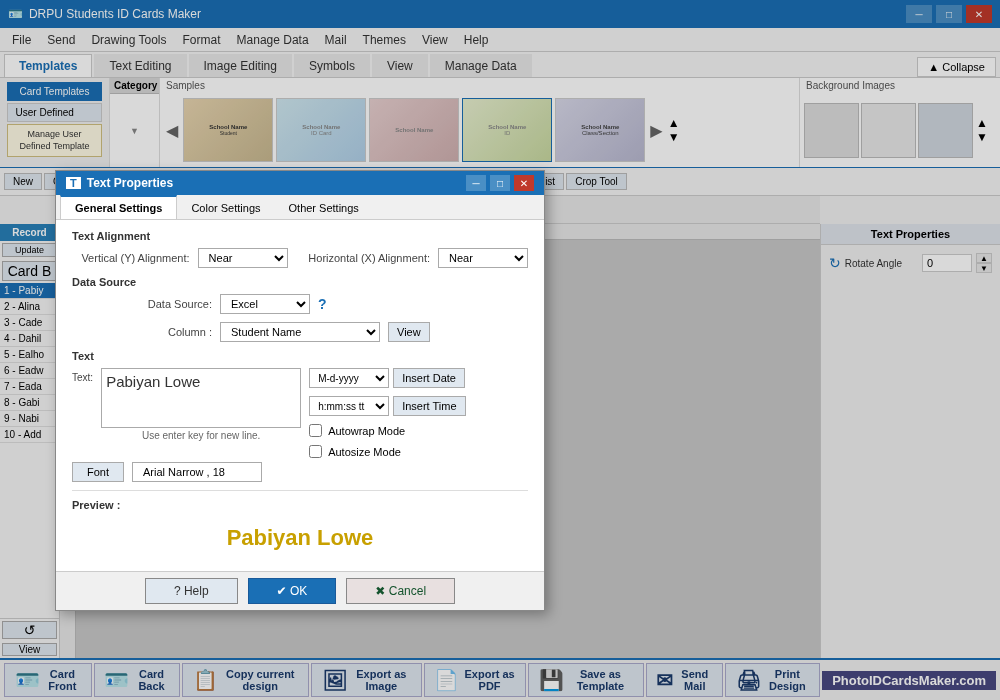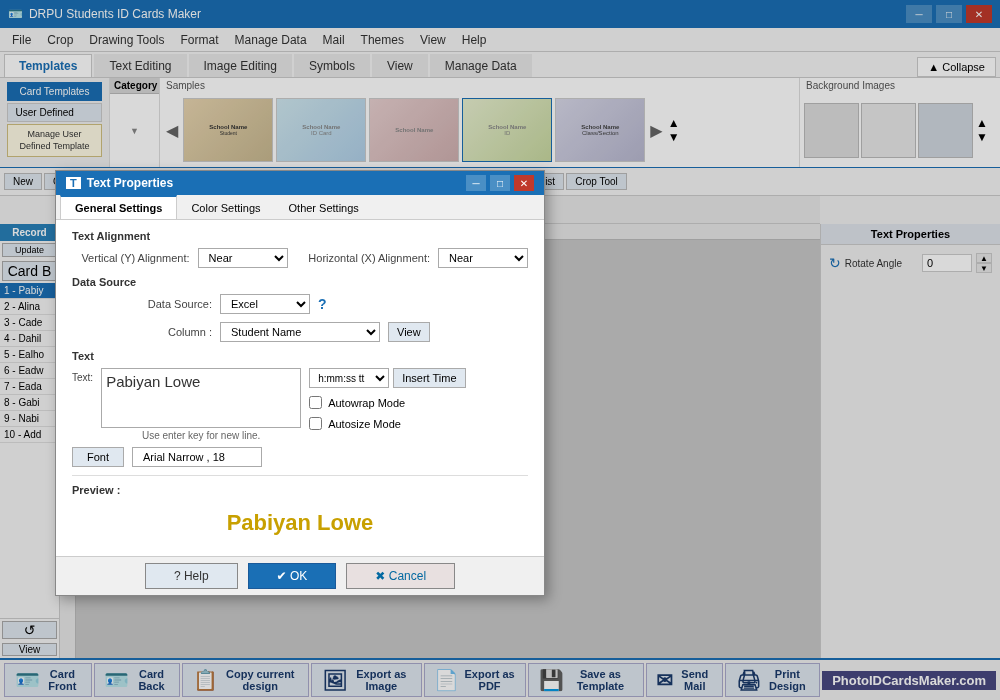--- a/index.html
+++ b/index.html
@@ -84,21 +84,21 @@
     .font-display { padding: 3px 10px; border: 1px solid #aaa; background: white; font-size: 11px; min-width: 130px; }
 
     .preview-section { border-top: 1px solid #ddd; padding-top: 8px; margin-top: 4px; }
     .preview-label { font-size: 11px; color: #333; font-weight: bold; margin-bottom: 4px; }
     .preview-text { text-align: center; font-family: 'Arial Narrow', Arial, sans-serif; font-size: 22px; color: #c8a000; font-weight: bold; padding: 10px; }
 
     .dialog-footer { background: #f0f0f0; border-top: 1px solid #ccc; padding: 6px 16px; display: flex; align-items: center; justify-content: center; gap: 10px; }
     .footer-btn { padding: 5px 28px; font-size: 12px; cursor: pointer; border: 1px solid #888; display: flex; align-items: center; gap: 4px; }
     .footer-btn.ok { background: #1a6fb5; color: white; border-color: #1a5a9a; }
     .footer-btn.help { background: #e0e8f0; color: #333; }
-    .footer-btn.cancel { background: #e8e0e0; color: #0369a1; }
+    .footer-btn.cancel { background: #e8e0e0; color: #14532d; }
     .ribbon-outer { background: white; border-bottom: 1px solid #1a6fb5; height: 90px; display: flex; overflow: hidden; }
     .ribbon-left { width: 110px; background: #f0f0f0; border-right: 1px solid #ddd; display: flex; flex-direction: column; align-items: center; padding: 4px; gap: 2px; }
     .card-template-btn { background: #1a6fb5; color: white; border: none; padding: 4px 8px; font-size: 10px; width: 95%; cursor: pointer; text-align: center; }
     .user-defined-btn { background: #e0e8f0; border: 1px solid #ccc; padding: 3px 8px; font-size: 10px; width: 95%; cursor: pointer; text-align: left; }
 
   </style>
 </head>
 <body>
 
 <div class="titlebar">
@@ -108,21 +108,21 @@
   </div>
   <div class="titlebar-right">
     <button class="title-btn">─</button>
     <button class="title-btn">□</button>
     <button class="title-btn close">✕</button>
   </div>
 </div>
 
 <div class="menubar">
   <span class="menubar-item">File</span>
-  <span class="menubar-item">Crop</span>
+  <span class="menubar-item">Send</span>
   <span class="menubar-item">Drawing Tools</span>
   <span class="menubar-item">Format</span>
   <span class="menubar-item">Manage Data</span>
   <span class="menubar-item">Mail</span>
   <span class="menubar-item">Themes</span>
   <span class="menubar-item">View</span>
   <span class="menubar-item">Help</span>
 </div>
 
 <div class="ribbon-tabs">
@@ -400,20 +400,27 @@
         <div style="display:flex; flex-direction:column;">
           <span style="font-size:10px; color:#444; padding-top:4px;">Text:</span>
         </div>
         <div style="display:flex; flex-direction:column; gap:2px;">
           <textarea class="text-area" style="">Pabiyan Lowe</textarea>
           <div class="enter-hint">Use enter key for new line.</div>
         </div>
         <div style="display:flex; flex-direction:column; gap:4px;">
           <div class="date-time-row">
             <select class="small-select">
+              <option>M-d-yyyy</option>
+              <option>d/M/yyyy</option>
+            </select>
+            <button class="small-btn">Insert Date</button>
+          </div>
+          <div class="date-time-row">
+            <select class="small-select">
               <option>h:mm:ss tt</option>
               <option>HH:mm:ss</option>
             </select>
             <button class="small-btn">Insert Time</button>
           </div>
           <div class="checkbox-row">
             <input type="checkbox" style="">
             <span>Autowrap Mode</span>
           </div>
           <div class="checkbox-row">

